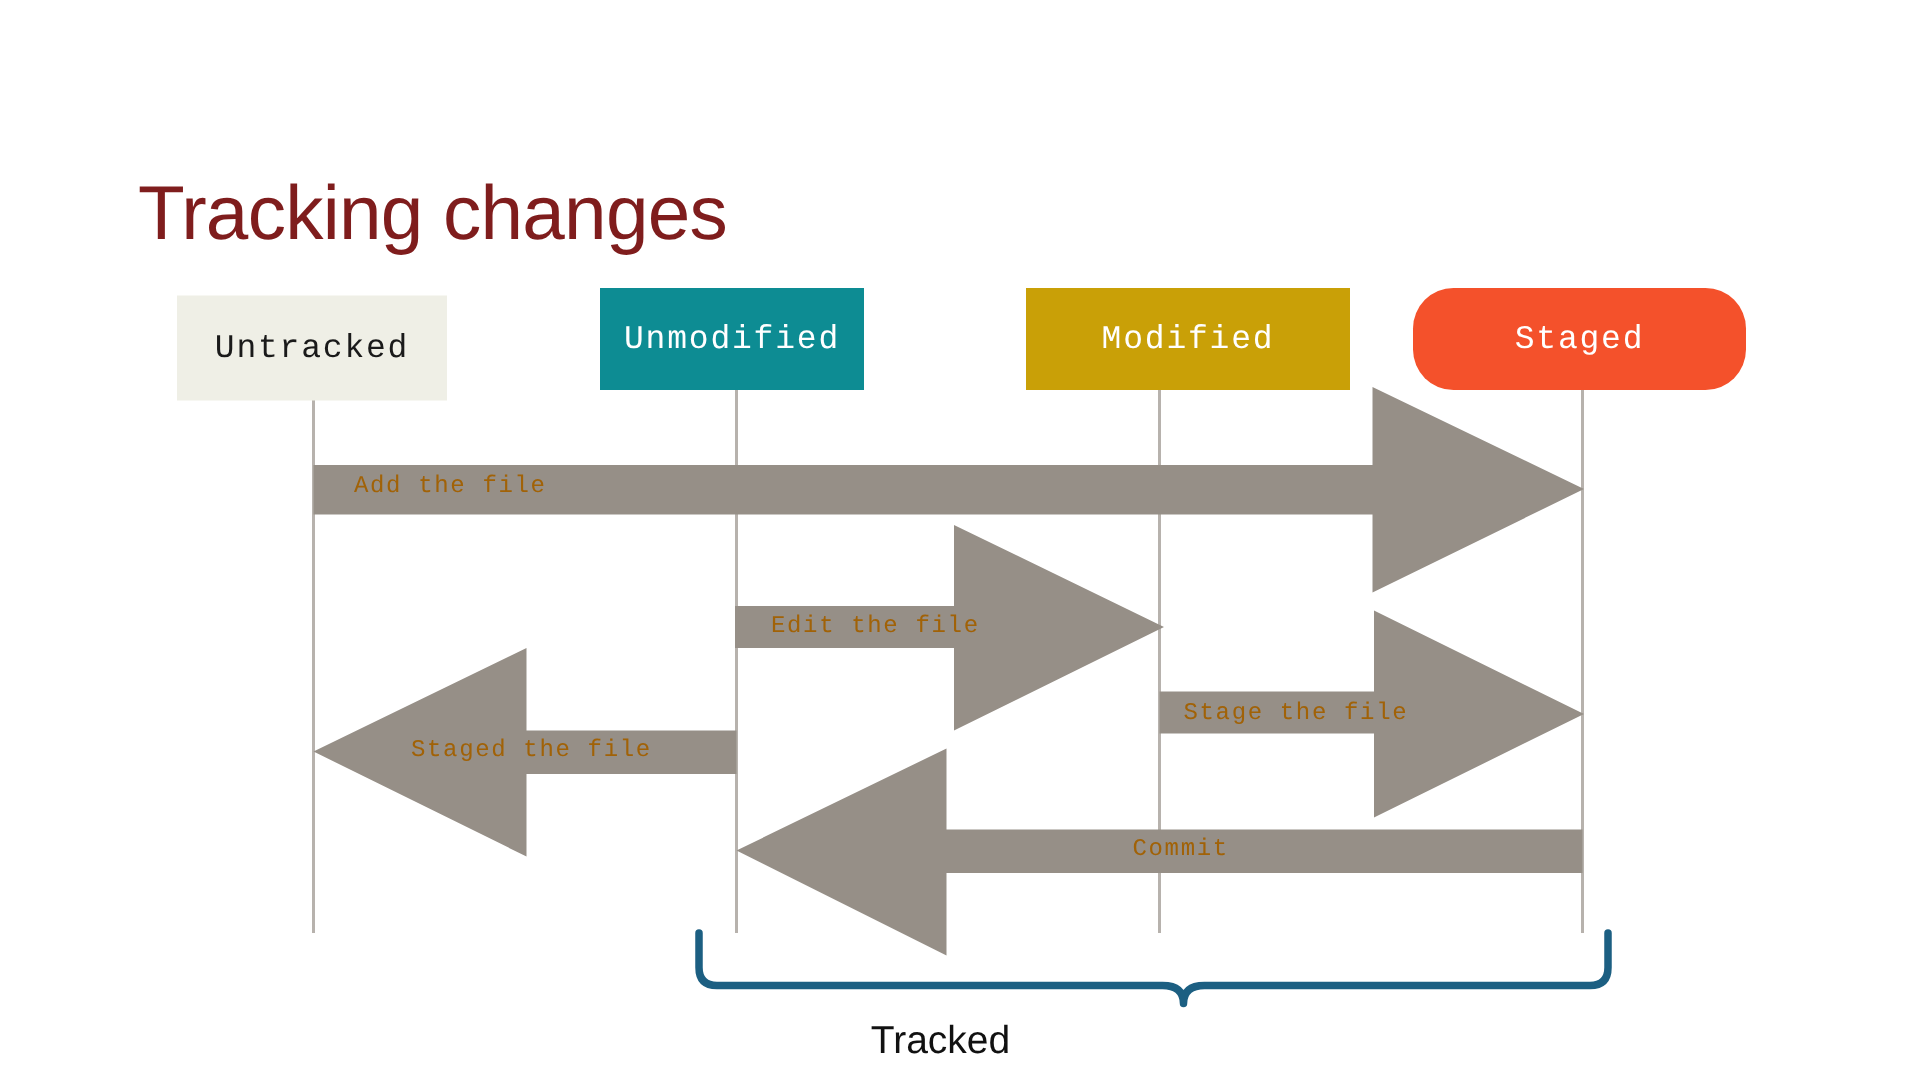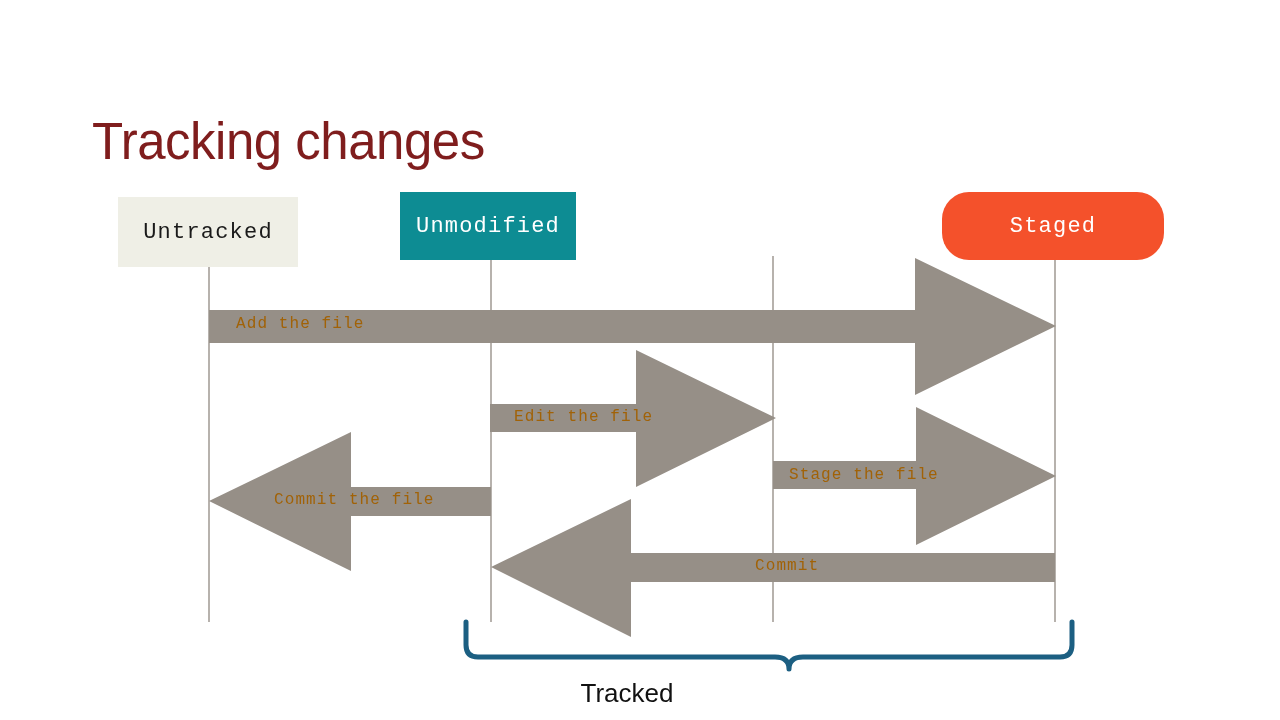--- a/index.html
+++ b/index.html
@@ -115,34 +115,37 @@
              Q 789,657 803,657
              L 1060,657
              Q 1072,657 1072,645
              L 1072,622"></path>
   </svg>
 
   <div class="arrow-label" style="left:236px; top:315px;">Add the file</div>
 
   <div class="arrow-label" style="left:514px; top:408px;">Edit the file</div>
 
-  <div class="arrow-label" style="left:274px; top:491px;">Commit the file</div>
+  <div class="arrow-label" style="left:274px; top:491px;">Staged the file</div>
 
   <div class="arrow-label" style="left:789px; top:466px;">Stage the file</div>
 
   <div class="arrow-label" style="left:755px; top:557px;">Commit</div>
 
   <div class="state-box" style="left:118px; top:197px; width:180px; height:70px; background:#efefe6; color:#1a1a1a;">
     <span>Untracked</span>
   </div>
 
   <div class="state-box" style="left:400px; top:192px; width:176px; height:68px; background:#0d8c93; color:#ffffff;align-items:center;">
     <span>Unmodified</span>
   </div>
 
+  <div class="state-box" style="left:684px; top:192px; width:216px; height:68px; background:#c9a007; color:#ffffff;">
+    <span>Modified</span>
+  </div>
 
   <div class="state-box" style="left:942px; top:192px; width:222px; height:68px; background:#f4512b; color:#ffffff;border-radius:27px;">
     <span>Staged</span>
   </div>
 
   <div id="tracked-label">
     <span>Tracked</span>
   </div>
 
 </div>

